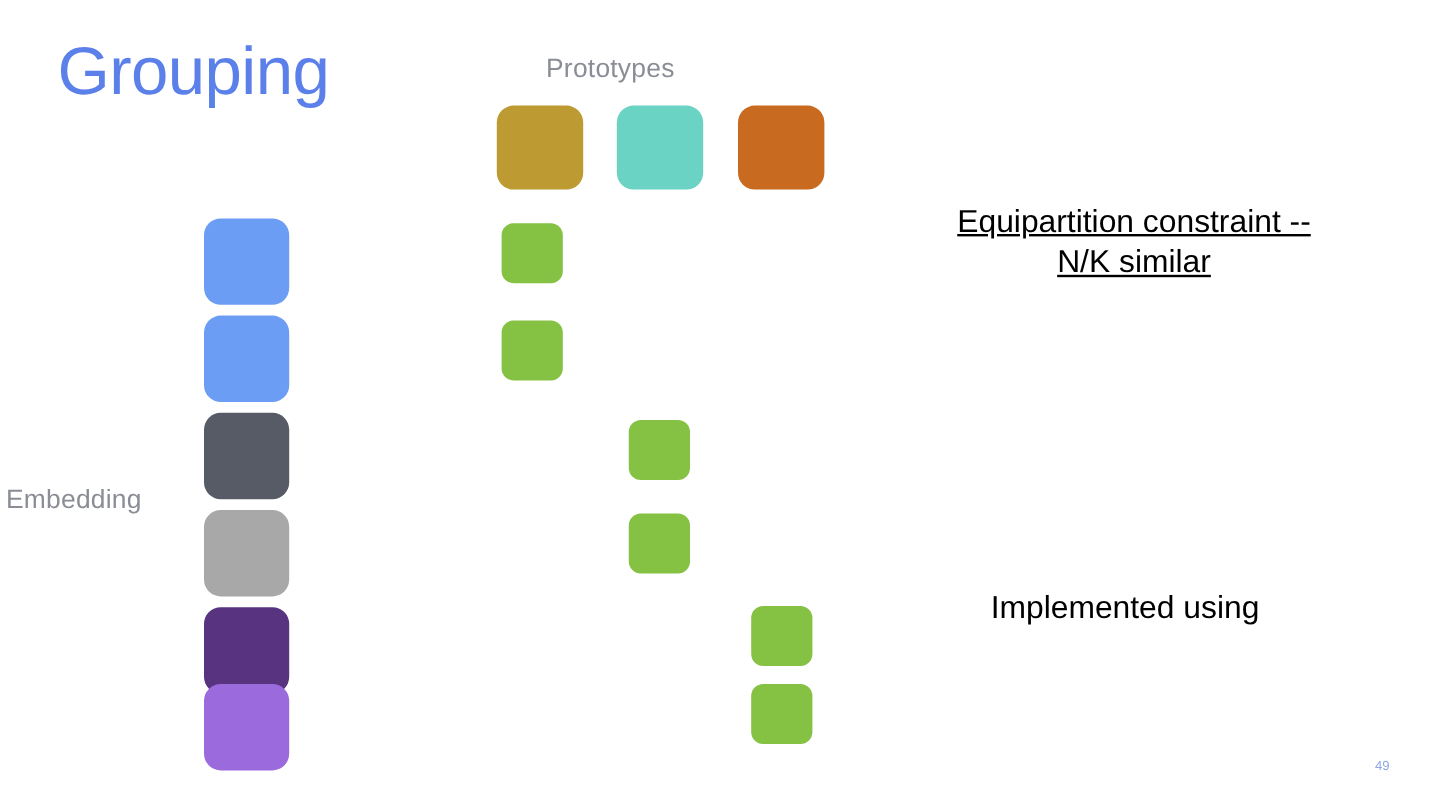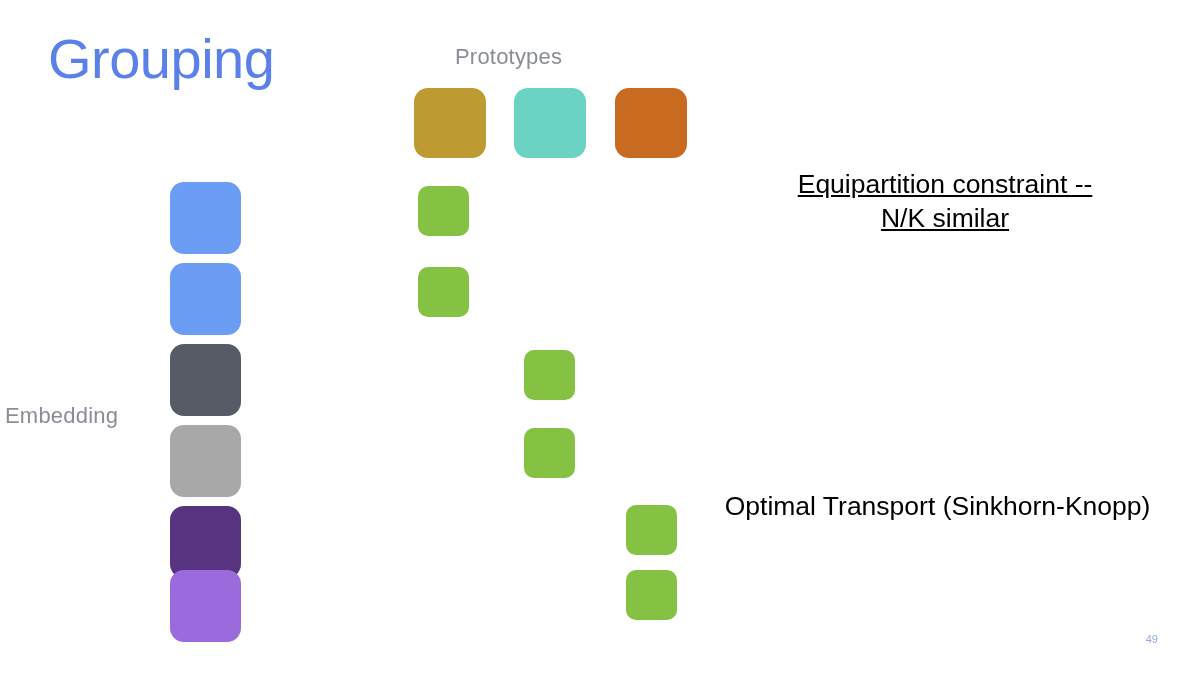--- a/index.html
+++ b/index.html
@@ -132,18 +132,18 @@
   <div class="tile tile-sm" style="left: 524px; top: 428px; background: rgb(133, 193, 67);"></div>
   <div class="tile tile-sm" style="left: 626px; top: 505px; background: rgb(133, 193, 67);"></div>
   <div class="tile tile-sm" style="left: 626px; top: 570px; background: rgb(133, 193, 67);"></div>
 
   <div class="text-block text-equipartition">
     <div>Equipartition constraint --</div>
     <div>N/K similar</div>
   </div>
 
   <div class="text-block text-implemented">
-    <div>Optimal Transport (Sinkhorn-Knopp)</div>
+    <div>Implemented using</div>
   </div>
 
   <div class="slide-number">49</div>
 
 </div>
 
 </body></html>

